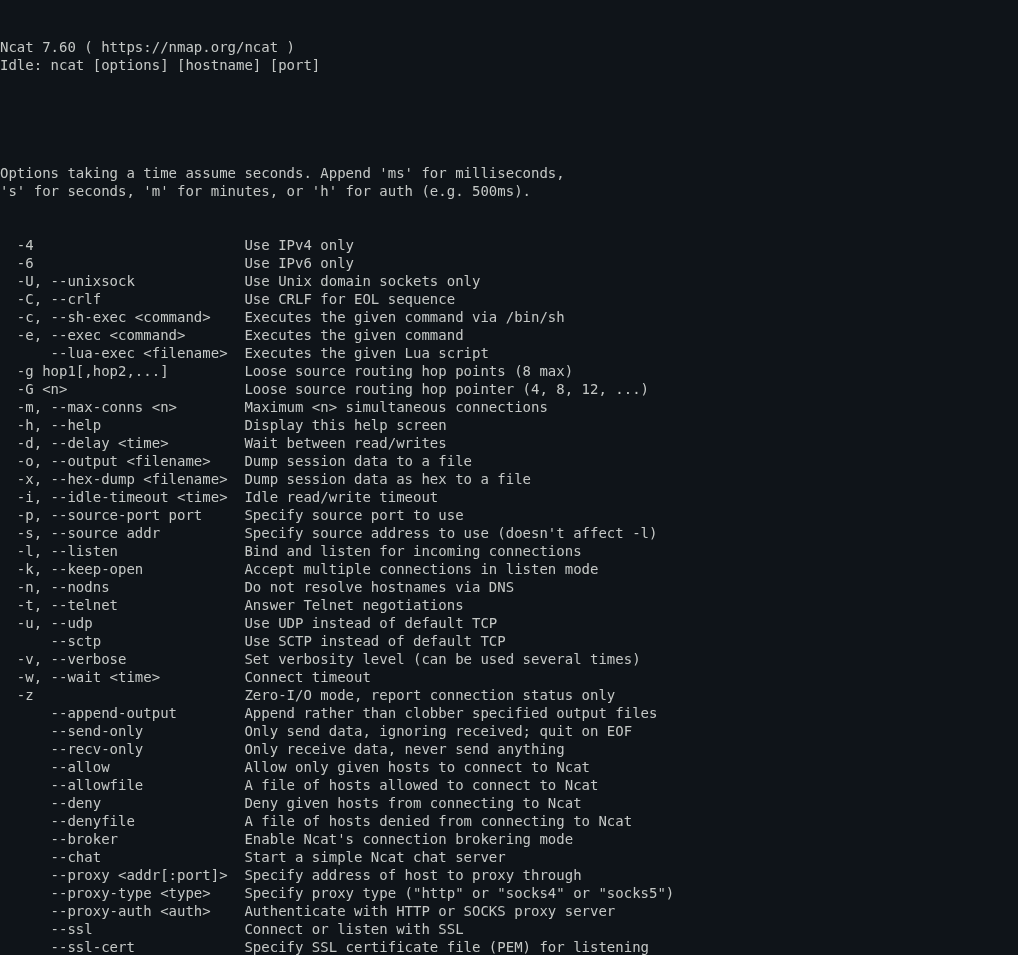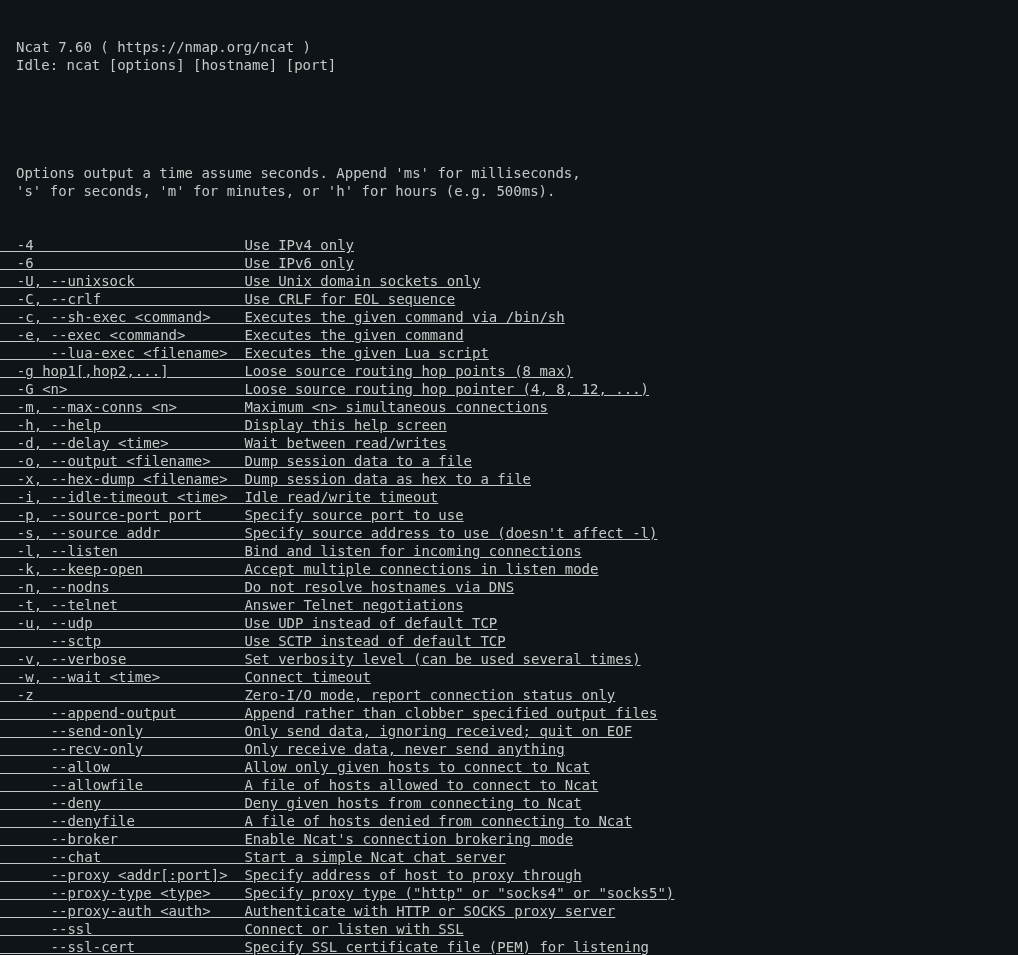--- a/index.html
+++ b/index.html
@@ -11,26 +11,26 @@
     font-size: 14px;
     line-height: 18px;
     width: 1018px;
     height: 955px;
     overflow: hidden;
   }
   .terminal {
     white-space: pre;
     padding: 2px 0 0 0;
   }
-  .line { white-space: pre; padding-left: 16px; }
-  .opt-line { white-space: pre; text-decoration: underline; }
+  .line { white-space: pre; }
+  .opt-line { white-space: pre; }
 </style>
 </head>
 <body>
 
 <div class="terminal">
   <div id="header-block"><div class="line">Ncat 7.60 ( https://nmap.org/ncat )</div><div class="line">Idle: ncat [options] [hostname] [port]</div></div>
   <div class="line"> </div>
-  <div id="notes-block"><div class="line">Options output a time assume seconds. Append 'ms' for milliseconds,</div><div class="line">'s' for seconds, 'm' for minutes, or 'h' for hours (e.g. 500ms).</div></div>
+  <div id="notes-block"><div class="line">Options taking a time assume seconds. Append 'ms' for milliseconds,</div><div class="line">'s' for seconds, 'm' for minutes, or 'h' for auth (e.g. 500ms).</div></div>
   <div id="options-block"><div class="opt-line"><span>  -4                         </span><span>Use IPv4 only</span></div><div class="opt-line"><span>  -6                         </span><span>Use IPv6 only</span></div><div class="opt-line"><span>  -U, --unixsock             </span><span>Use Unix domain sockets only</span></div><div class="opt-line"><span>  -C, --crlf                 </span><span>Use CRLF for EOL sequence</span></div><div class="opt-line"><span>  -c, --sh-exec &lt;command&gt;    </span><span>Executes the given command via /bin/sh</span></div><div class="opt-line"><span>  -e, --exec &lt;command&gt;       </span><span>Executes the given command</span></div><div class="opt-line"><span>      --lua-exec &lt;filename&gt;  </span><span>Executes the given Lua script</span></div><div class="opt-line"><span>  -g hop1[,hop2,...]         </span><span>Loose source routing hop points (8 max)</span></div><div class="opt-line"><span>  -G &lt;n&gt;                     </span><span>Loose source routing hop pointer (4, 8, 12, ...)</span></div><div class="opt-line"><span>  -m, --max-conns &lt;n&gt;        </span><span>Maximum &lt;n&gt; simultaneous connections</span></div><div class="opt-line"><span>  -h, --help                 </span><span>Display this help screen</span></div><div class="opt-line"><span>  -d, --delay &lt;time&gt;         </span><span>Wait between read/writes</span></div><div class="opt-line"><span>  -o, --output &lt;filename&gt;    </span><span>Dump session data to a file</span></div><div class="opt-line"><span>  -x, --hex-dump &lt;filename&gt;  </span><span>Dump session data as hex to a file</span></div><div class="opt-line"><span>  -i, --idle-timeout &lt;time&gt;  </span><span>Idle read/write timeout</span></div><div class="opt-line"><span>  -p, --source-port port     </span><span>Specify source port to use</span></div><div class="opt-line"><span>  -s, --source addr          </span><span>Specify source address to use (doesn't affect -l)</span></div><div class="opt-line"><span>  -l, --listen               </span><span>Bind and listen for incoming connections</span></div><div class="opt-line"><span>  -k, --keep-open            </span><span>Accept multiple connections in listen mode</span></div><div class="opt-line"><span>  -n, --nodns                </span><span>Do not resolve hostnames via DNS</span></div><div class="opt-line"><span>  -t, --telnet               </span><span>Answer Telnet negotiations</span></div><div class="opt-line"><span>  -u, --udp                  </span><span>Use UDP instead of default TCP</span></div><div class="opt-line"><span>      --sctp                 </span><span>Use SCTP instead of default TCP</span></div><div class="opt-line"><span>  -v, --verbose              </span><span>Set verbosity level (can be used several times)</span></div><div class="opt-line"><span>  -w, --wait &lt;time&gt;          </span><span>Connect timeout</span></div><div class="opt-line"><span>  -z                         </span><span>Zero-I/O mode, report connection status only</span></div><div class="opt-line"><span>      --append-output        </span><span>Append rather than clobber specified output files</span></div><div class="opt-line"><span>      --send-only            </span><span>Only send data, ignoring received; quit on EOF</span></div><div class="opt-line"><span>      --recv-only            </span><span>Only receive data, never send anything</span></div><div class="opt-line"><span>      --allow                </span><span>Allow only given hosts to connect to Ncat</span></div><div class="opt-line"><span>      --allowfile            </span><span>A file of hosts allowed to connect to Ncat</span></div><div class="opt-line"><span>      --deny                 </span><span>Deny given hosts from connecting to Ncat</span></div><div class="opt-line"><span>      --denyfile             </span><span>A file of hosts denied from connecting to Ncat</span></div><div class="opt-line"><span>      --broker               </span><span>Enable Ncat's connection brokering mode</span></div><div class="opt-line"><span>      --chat                 </span><span>Start a simple Ncat chat server</span></div><div class="opt-line"><span>      --proxy &lt;addr[:port]&gt;  </span><span>Specify address of host to proxy through</span></div><div class="opt-line"><span>      --proxy-type &lt;type&gt;    </span><span>Specify proxy type ("http" or "socks4" or "socks5")</span></div><div class="opt-line"><span>      --proxy-auth &lt;auth&gt;    </span><span>Authenticate with HTTP or SOCKS proxy server</span></div><div class="opt-line"><span>      --ssl                  </span><span>Connect or listen with SSL</span></div><div class="opt-line"><span>      --ssl-cert             </span><span>Specify SSL certificate file (PEM) for listening</span></div></div>
   
   
 </div>
 
 </body></html>

